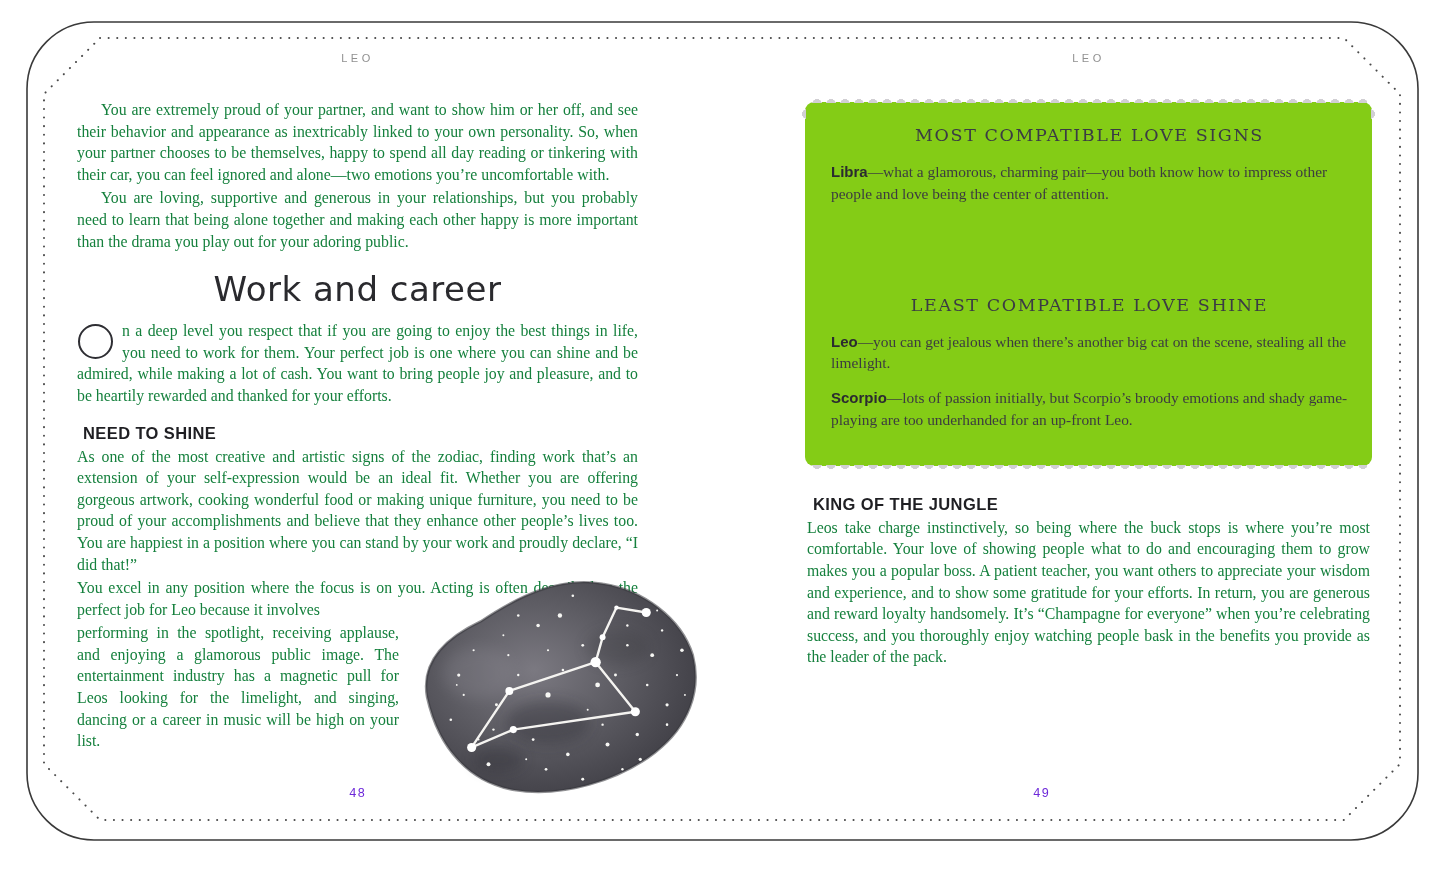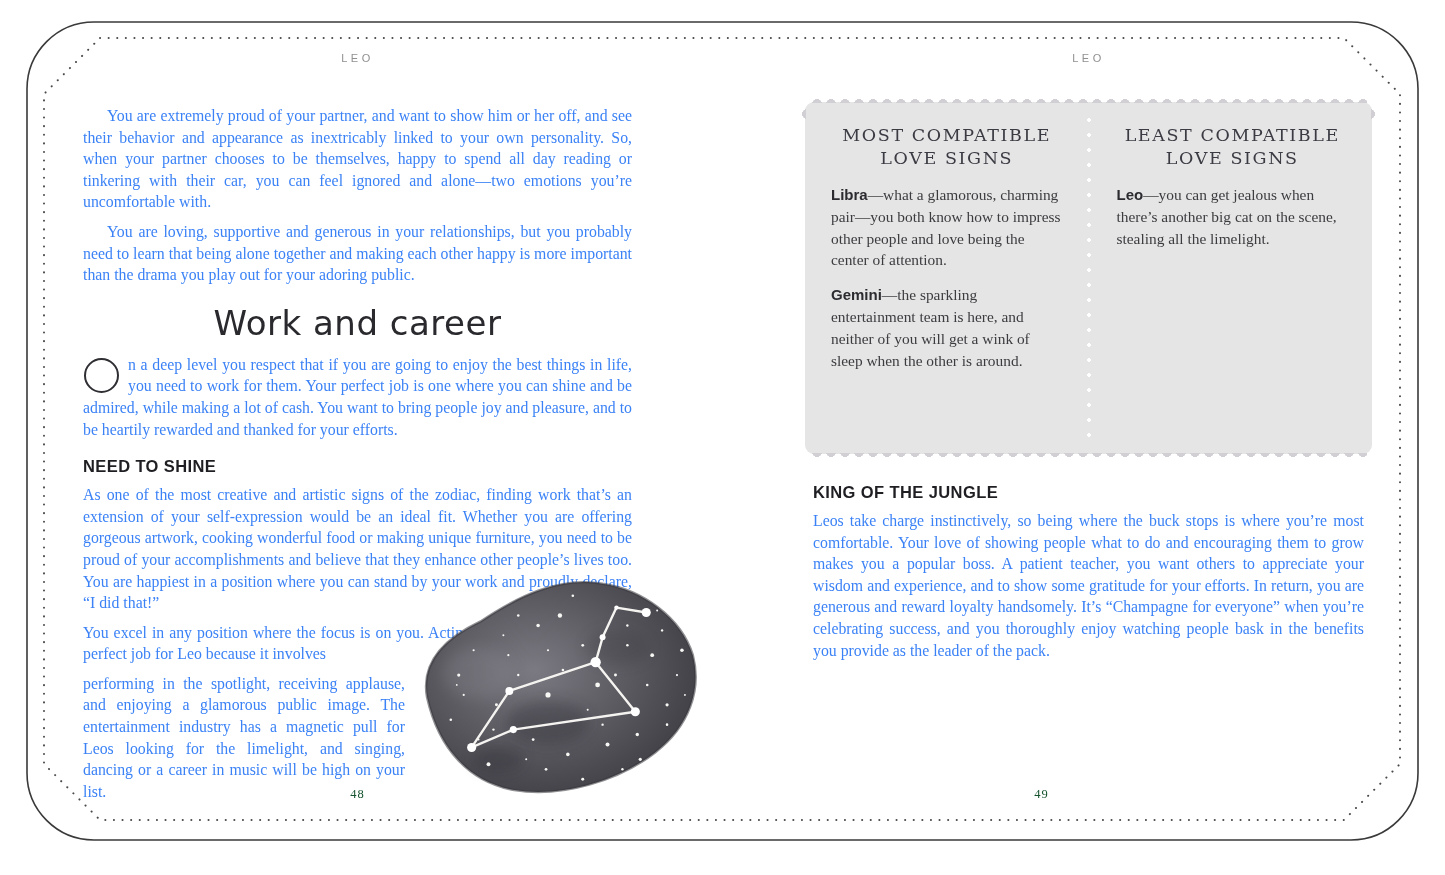--- a/index.html
+++ b/index.html
@@ -9,52 +9,52 @@
   }
   .frame-svg{position:absolute;left:0;top:0;width:1445px;height:875px;pointer-events:none;}
   .running-head{
     position:absolute;top:52px;text-align:center;
     font-family:"Liberation Sans",sans-serif;font-size:11px;letter-spacing:3.5px;
     color:#909090;font-weight:400;
   }
   .rh-left{left:75px;width:565px;}
   .rh-right{left:805px;width:567px;}
   .page-num{
-    position:absolute;top:787px;text-align:center;font-size:12.5px;color:#14532d;
-    font-family:Liberation Serif, serif;letter-spacing:1px;
+    position:absolute;top:787px;text-align:center;font-size:12.5px;color:#6d28d9;
+    font-family:Liberation Mono, monospace;letter-spacing:1px;
   }
   .pn-left{left:75px;width:565px;}
   .pn-right{left:758px;width:567px;}
 
   .page-left{position:absolute;left:75px;top:97px;width:565px;}
   .page-right{position:absolute;left:805px;top:98px;width:567px;}
 
-  p.body{margin:8px;font-size:15.8px;line-height:21.6px;text-align:justify;color:#3b82f6;}
+  p.body{margin:2px;font-size:15.8px;line-height:21.6px;text-align:justify;color:#15803d;}
   p.indent{text-indent:24px;}
 
   h1.work{
     margin:17px 0 11px 0;text-align:center;font-family:"DejaVu Sans",sans-serif;
     font-weight:400;font-size:34px;color:#2a2a2e;letter-spacing:0.5px;
   }
   .dropcap{
     float:left;width:31px;height:31px;border:2.4px solid #2e2e33;border-radius:50%;
     margin:4px 9px 0 1px;font-size:0;line-height:0;
   }
   h2.sec{
     margin:17px 0 3px 8px;font-family:"Liberation Sans",sans-serif;font-weight:700;
     font-size:16.5px;letter-spacing:0.4px;color:#1f1f23;
   }
   .narrow{width:322px;}
 
   .illustration{position:absolute;left:398px;top:556px;width:305px;height:248px;}
 
   
   .compat-box{
-    position:relative;background:#e5e5e5;border-radius:9px;display:flex;
-    min-height:352px;margin-top:4px;
+    position:relative;background:#84cc16;border-radius:9px;display:flex;
+    min-height:352px;margin-top:4px;flex-direction:column;
   }
   .compat-box .bump{position:absolute;background-repeat:repeat-x;}
   .bump-top{top:-4px;left:5px;right:5px;height:5px;
     background-image:radial-gradient(circle 5px at 7px 6px,#d1cfd3 98%,transparent 100%);
     background-size:14px 5px;}
   .bump-bottom{bottom:-4px;left:5px;right:5px;height:5px;
     background-image:radial-gradient(circle 5px at 7px -1px,#d1cfd3 98%,transparent 100%);
     background-size:14px 5px;}
   .bump-left{left:-4px;top:5px;bottom:5px;width:5px;background-repeat:repeat-y;
     background-image:radial-gradient(circle 5px at 6px 7px,#d1cfd3 98%,transparent 100%);
@@ -186,28 +186,28 @@
 <div class="page-right">
   <div class="compat-box">
     <span class="bump bump-top"></span>
     <span class="bump bump-bottom"></span>
     <span class="bump bump-left"></span>
     <span class="bump bump-right"></span>
 
     <div class="compat-col">
       <h3 class="compat-title">MOST COMPATIBLE LOVE SIGNS</h3>
       <p class="entry"><span class="sign">Libra</span><span>—what a glamorous, charming pair—you both know how to impress other people and love being the center of attention.</span></p>
-      <p class="entry"><span class="sign">Gemini</span><span>—the sparkling entertainment team is here, and neither of you will get a wink of sleep when the other is around.</span></p>
     </div>
 
     <div class="compat-divider"></div>
 
     <div class="compat-col">
-      <h3 class="compat-title">LEAST COMPATIBLE LOVE SIGNS</h3>
+      <h3 class="compat-title">LEAST COMPATIBLE LOVE SHINE</h3>
       <p class="entry"><span class="sign">Leo</span><span>—you can get jealous when there’s another big cat on the scene, stealing all the limelight.</span></p>
+      <p class="entry"><span class="sign">Scorpio</span><span>—lots of passion initially, but Scorpio’s broody emotions and shady game-playing are too underhanded for an up-front Leo.</span></p>
     </div>
   </div>
 
   <div class="king-wrap">
     <h2 class="sec" style="margin-top:0;">KING OF THE JUNGLE</h2>
     <p class="body">Leos take charge instinctively, so being where the buck stops is where you’re most comfortable. Your love of showing people what to do and encouraging them to grow makes you a popular boss. A patient teacher, you want others to appreciate your wisdom and experience, and to show some gratitude for your efforts. In return, you are generous and reward loyalty handsomely. It’s “Champagne for everyone” when you’re celebrating success, and you thoroughly enjoy watching people bask in the benefits you provide as the leader of the pack.</p>
   </div>
 </div>
 
 <div class="page-num pn-left">48</div>

